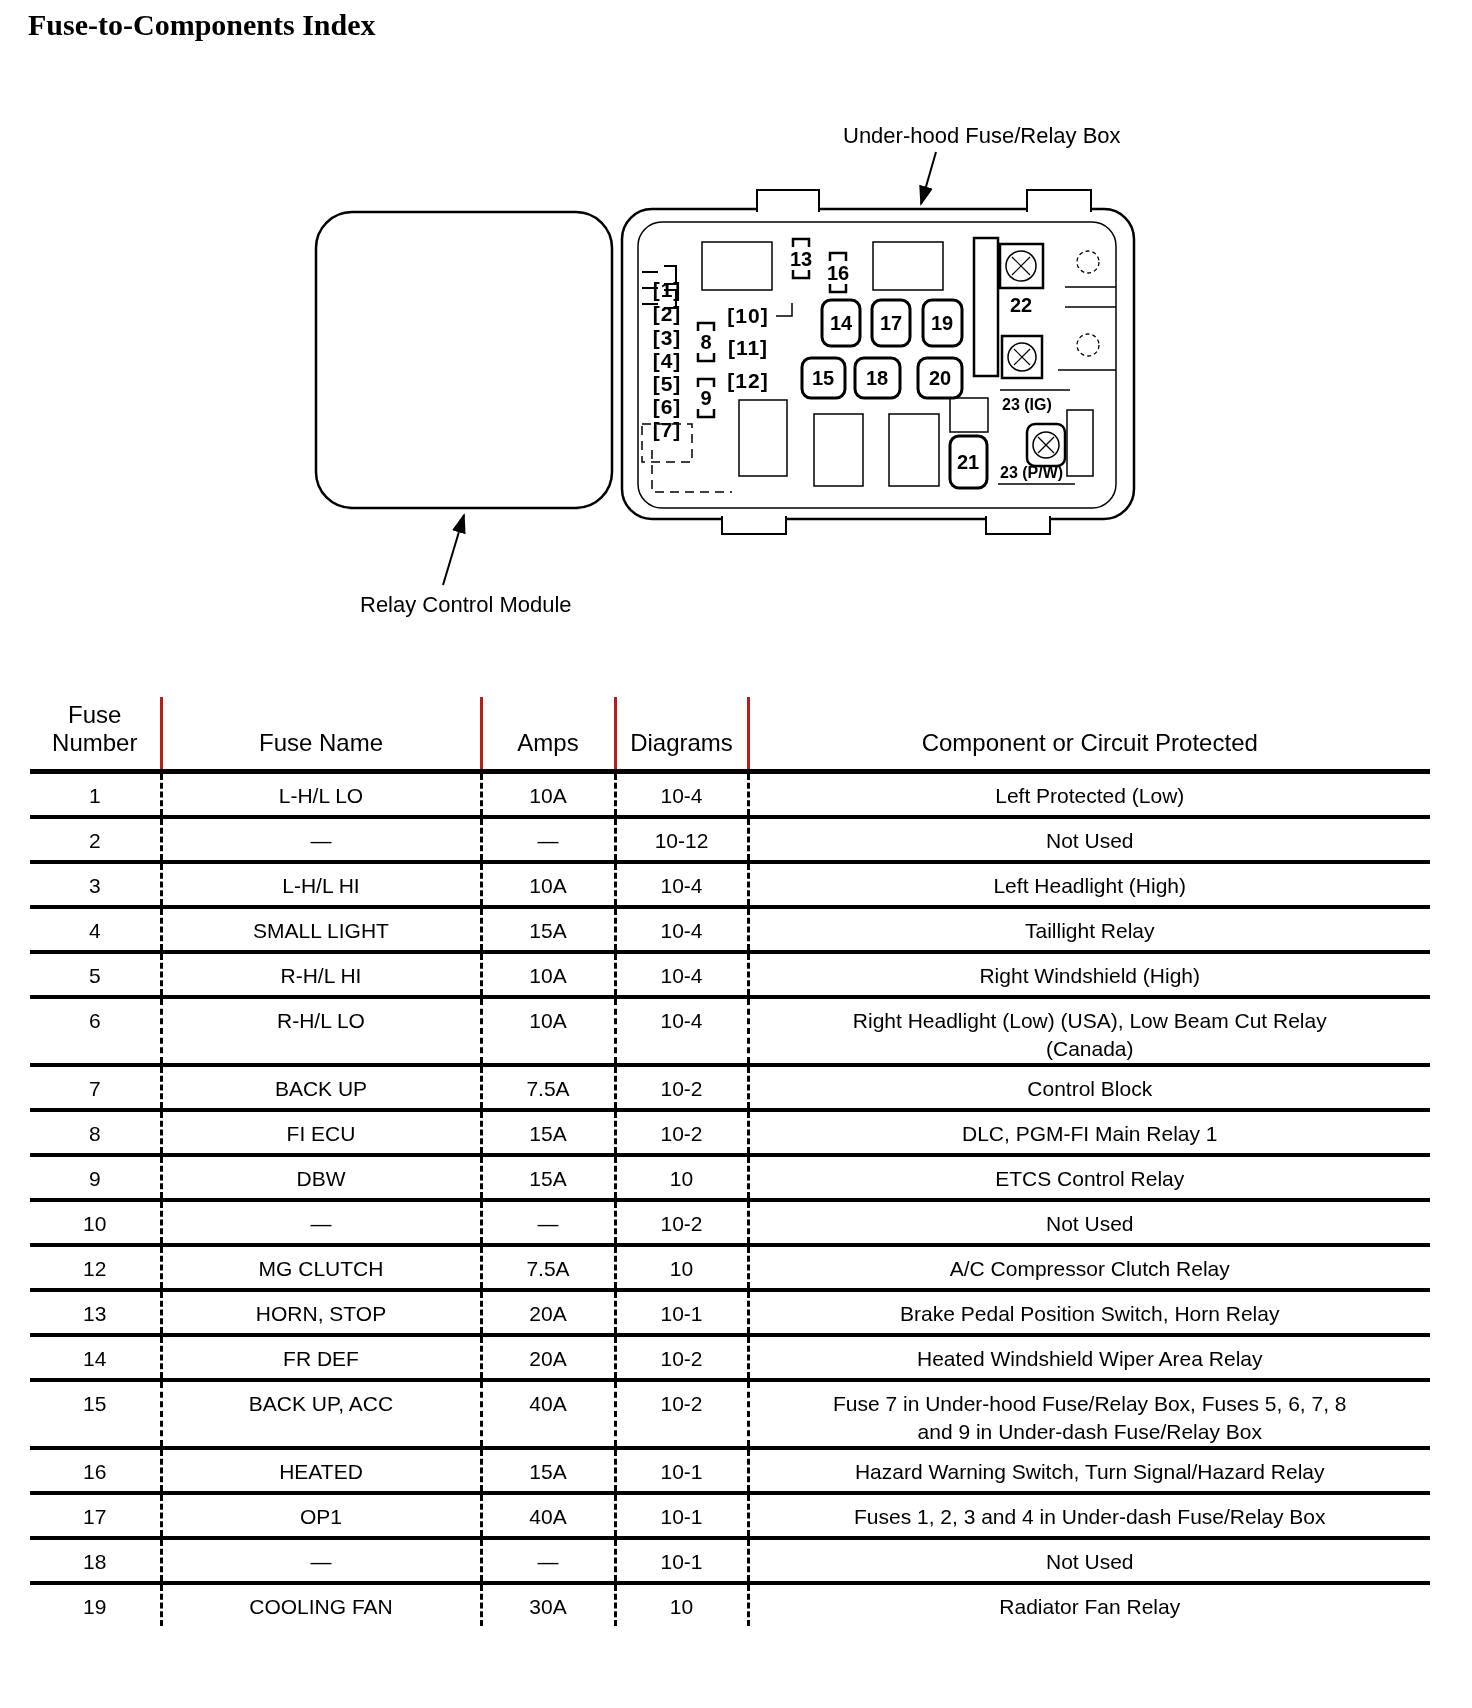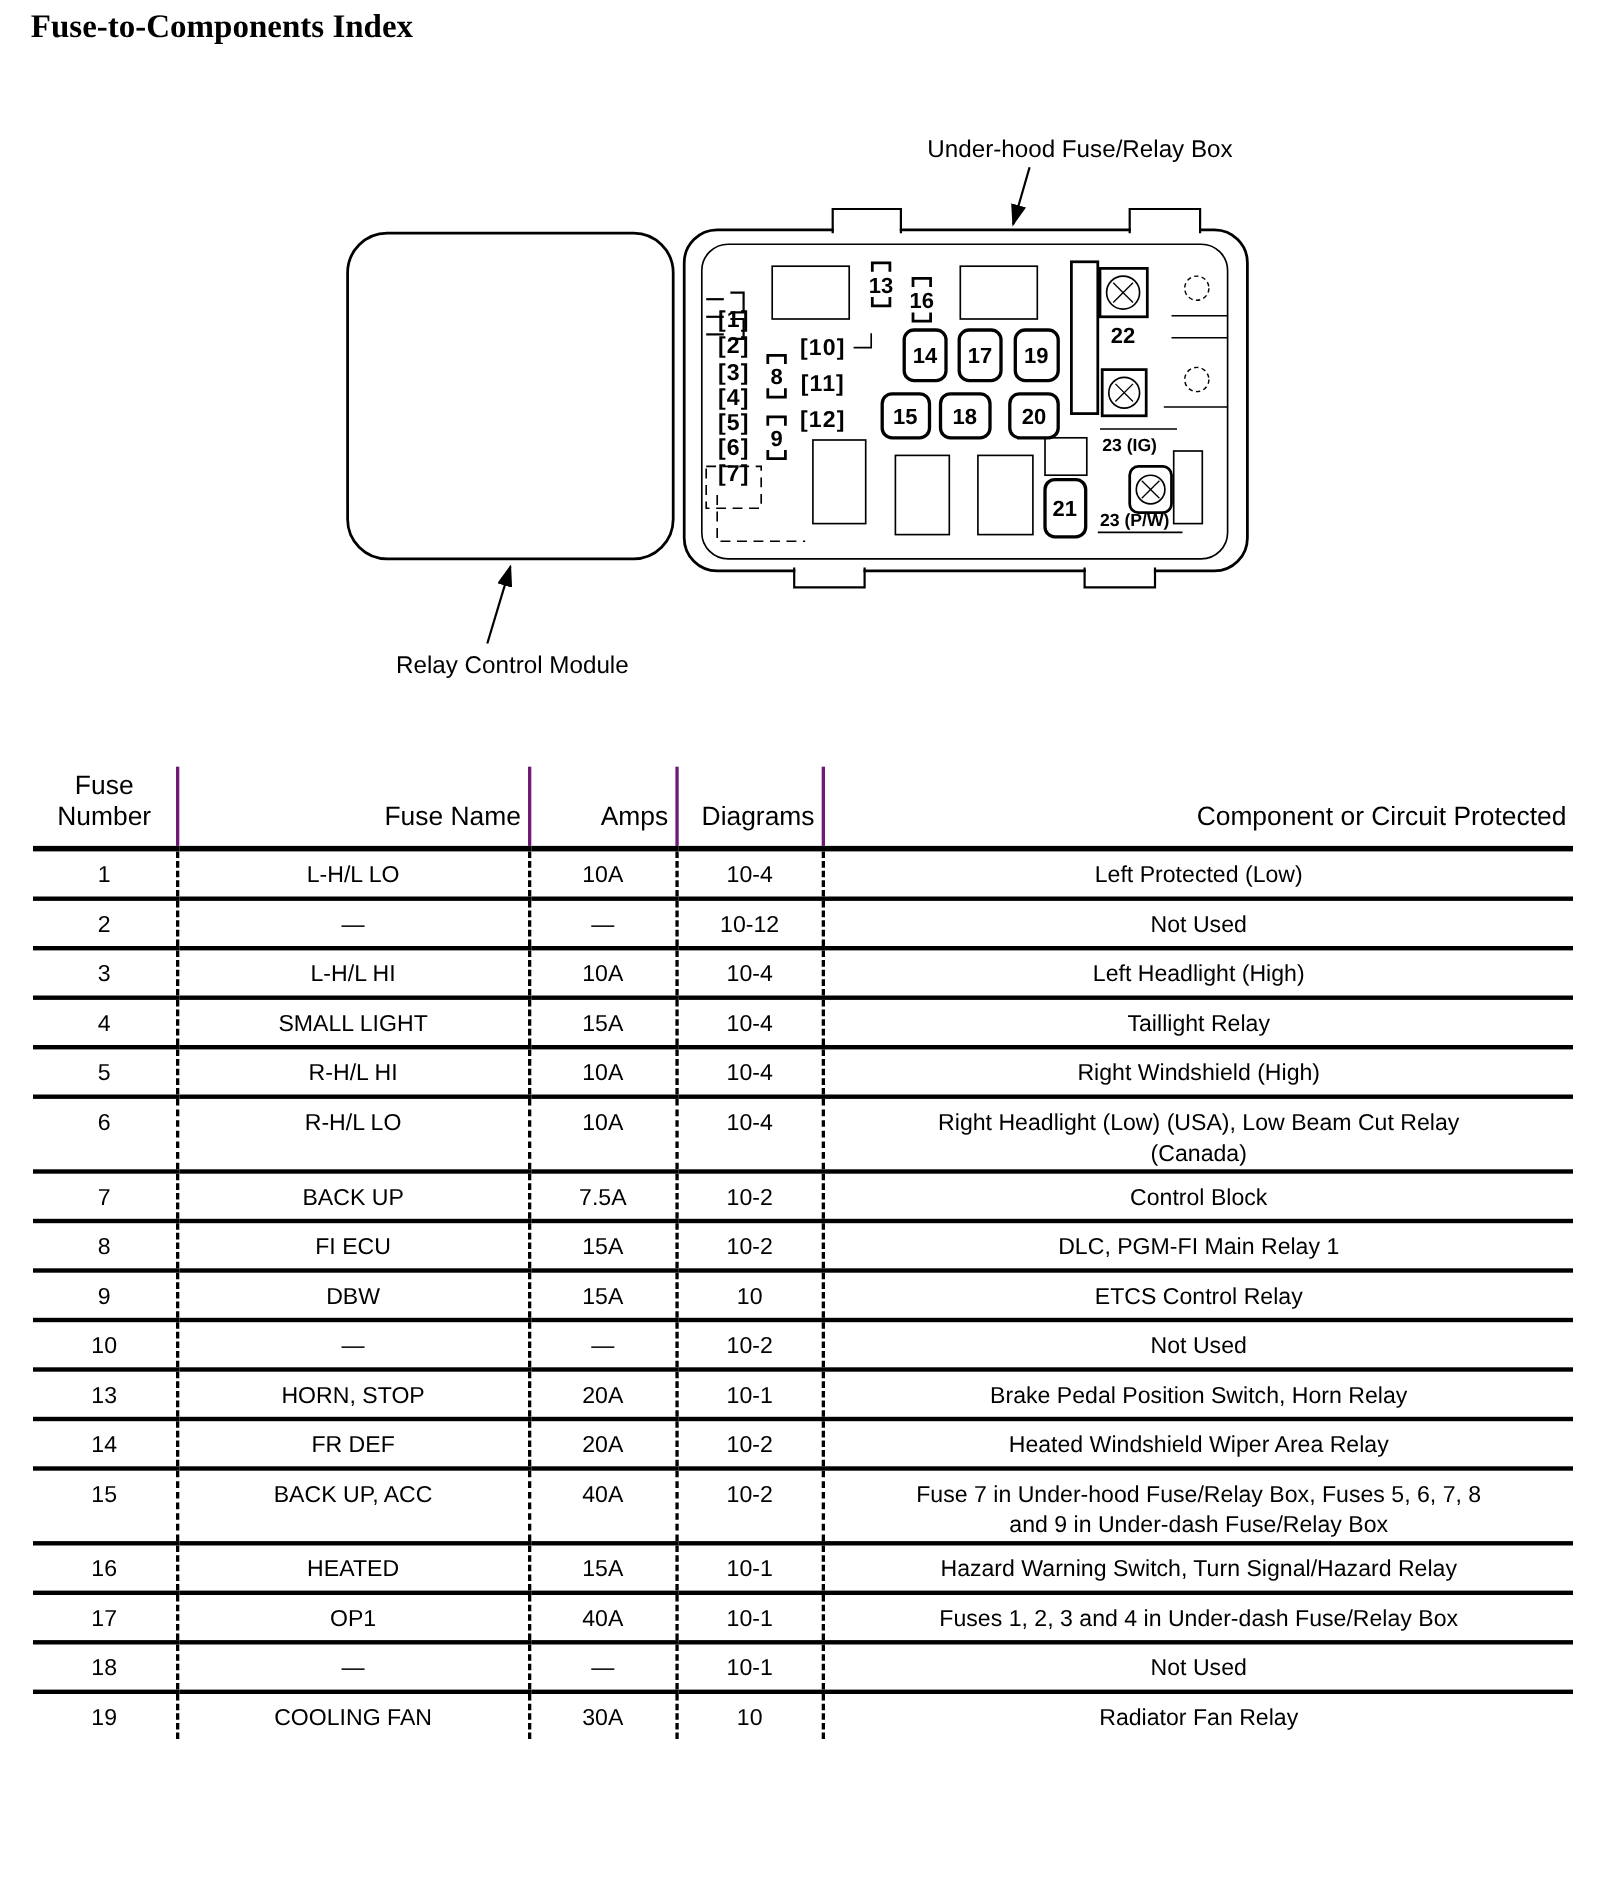--- a/index.html
+++ b/index.html
@@ -22,21 +22,21 @@
     border-collapse:collapse;table-layout:fixed;
   }
   .fuse-table col.c1{width:131px;} .fuse-table col.c2{width:320px;}
   .fuse-table col.c3{width:134px;} .fuse-table col.c4{width:133px;}
   .fuse-table col.c5{width:682px;}
   .fuse-table th{
     height:60px;padding:0 6px 12px 6px;vertical-align:bottom;
     font-size:24px;font-weight:normal;text-align:center;
     border-bottom:5px solid #000;white-space:pre-line;line-height:28px;
   }
-  .fuse-table th + th{border-left:3px solid #701a75;text-align:right;}
+  .fuse-table th + th{border-left:3px solid #b91c1c;}
   .fuse-table th.th-diagrams{font-weight:normal;}
   .fuse-table td{
     height:33px;padding:8px 8px 0 8px;vertical-align:top;
     font-size:21px;line-height:28px;border-bottom:4px solid #000;
   }
   .fuse-table td + td{border-left:3px dashed #000;}
   .fuse-table tr:last-child td{border-bottom:none;}
   .c-num,.c-amps,.c-diag{text-align:center;}
   .c-name,.c-comp{text-align:center;padding-left:12px;}
   .c-comp{white-space:pre-line;}
@@ -273,20 +273,27 @@
 
   <tr>
     <td class="c-num">10</td>
     <td class="c-name">—</td>
     <td class="c-amps">—</td>
     <td class="c-diag">10-2</td>
     <td class="c-comp">Not Used</td>
   </tr>
 
 
+  <tr>
+    <td class="c-num">12</td>
+    <td class="c-name">MG CLUTCH</td>
+    <td class="c-amps">7.5A</td>
+    <td class="c-diag">10</td>
+    <td class="c-comp">A/C Compressor Clutch Relay</td>
+  </tr>
 
   <tr>
     <td class="c-num">13</td>
     <td class="c-name">HORN, STOP</td>
     <td class="c-amps">20A</td>
     <td class="c-diag">10-1</td>
     <td class="c-comp">Brake Pedal Position Switch, Horn Relay</td>
   </tr>
 
   <tr>

